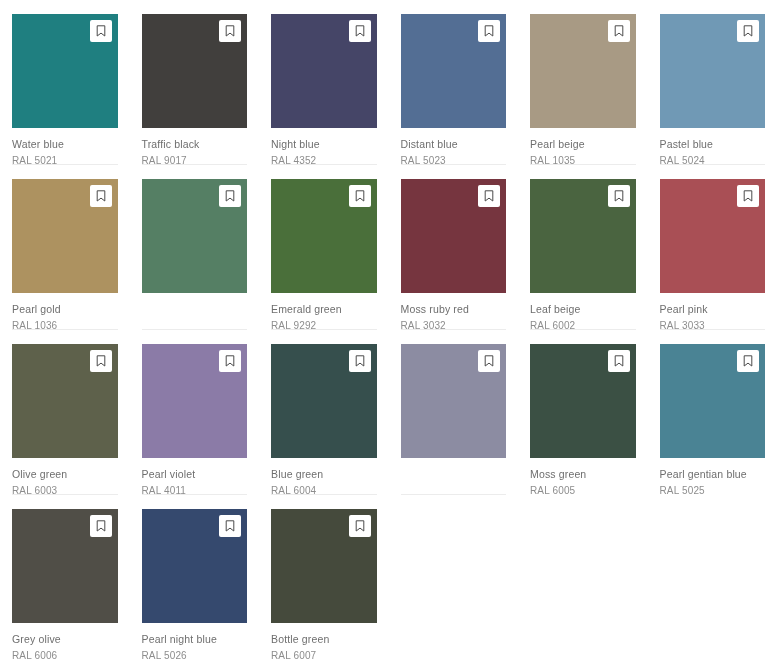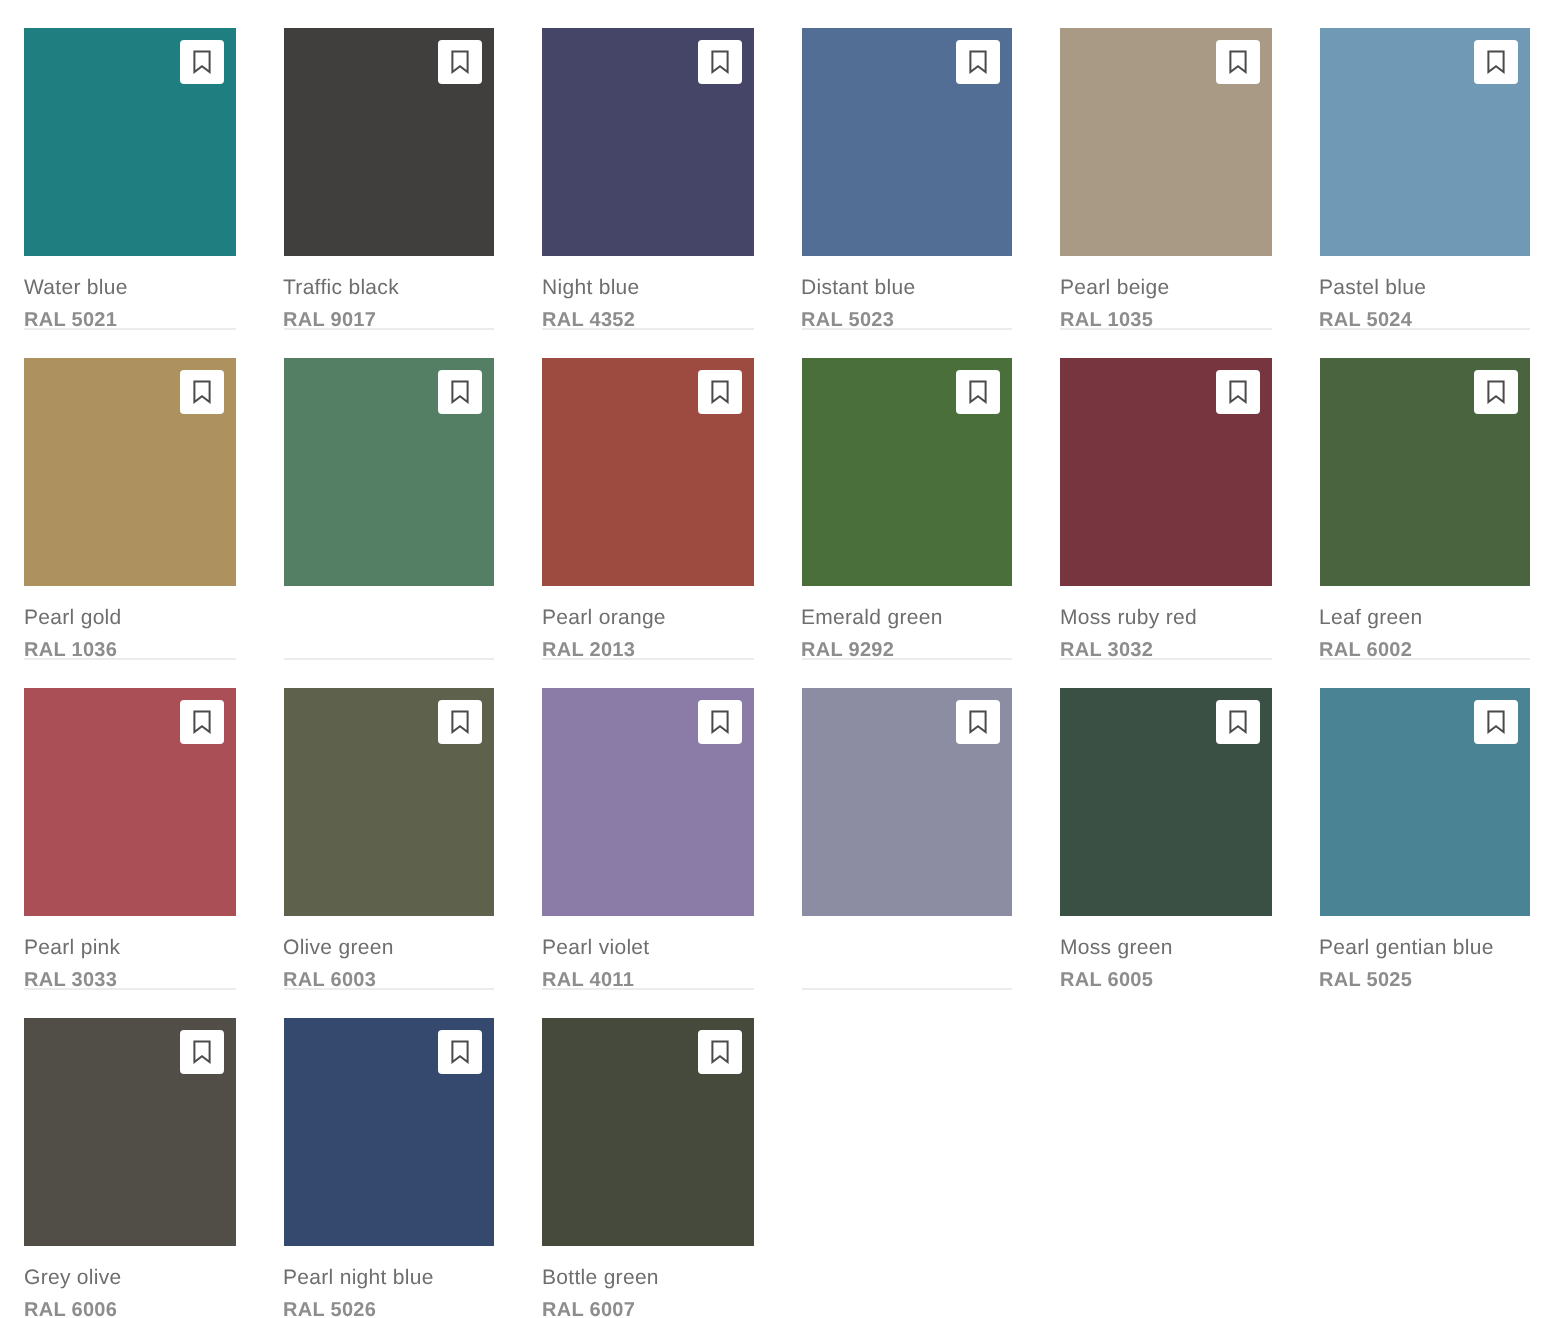--- a/index.html
+++ b/index.html
@@ -87,21 +87,20 @@
     white-space: nowrap;
   }
 
   .swatch-code {
     font-size: 10px;
     line-height: 14px;
     color: #8d8d8d;
     letter-spacing: 0.15px;
     margin-top: 3px;
     white-space: nowrap;
-    font-weight: bold;
   }
 </style>
 </head>
 <body>
 
 <div id="swatch-grid">
     <div class="swatch-card">
       <div class="swatch-chip-wrap">
         <span class="swatch-chip" style="background: rgb(31, 127, 128);"></span>
         <div class="bookmark-btn">
@@ -220,36 +219,20 @@
           <span>
             <svg width="10" height="12" viewBox="0 0 10 12" fill="none" xmlns="http://www.w3.org/2000/svg">
               <path d="M1.2 0.8 H8.8 V11 L5 8.1 L1.2 11 Z" stroke="#4a4a4a" stroke-width="1" fill="none" stroke-linejoin="miter"></path>
             </svg>
           </span>
         </div>
       </div>
     </div>
     <div class="swatch-card">
       <div class="swatch-chip-wrap">
-        <span class="swatch-chip" style="background: rgb(157, 74, 64);"></span>
-        <div class="bookmark-btn">
-          <span>
-            <svg width="10" height="12" viewBox="0 0 10 12" fill="none" xmlns="http://www.w3.org/2000/svg">
-              <path d="M1.2 0.8 H8.8 V11 L5 8.1 L1.2 11 Z" stroke="#4a4a4a" stroke-width="1" fill="none" stroke-linejoin="miter"></path>
-            </svg>
-          </span>
-        </div>
-      </div>
-      <div class="swatch-meta">
-        <div class="swatch-name">Pearl orange</div>
-        <div class="swatch-code">RAL 2013</div>
-      </div>
-    </div>
-    <div class="swatch-card">
-      <div class="swatch-chip-wrap">
         <span class="swatch-chip" style="background: rgb(74, 111, 58);"></span>
         <div class="bookmark-btn">
           <span>
             <svg width="10" height="12" viewBox="0 0 10 12" fill="none" xmlns="http://www.w3.org/2000/svg">
               <path d="M1.2 0.8 H8.8 V11 L5 8.1 L1.2 11 Z" stroke="#4a4a4a" stroke-width="1" fill="none" stroke-linejoin="miter"></path>
             </svg>
           </span>
         </div>
       </div>
       <div class="swatch-meta">
@@ -278,21 +261,21 @@
         <span class="swatch-chip" style="background: rgb(74, 100, 64);"></span>
         <div class="bookmark-btn">
           <span>
             <svg width="10" height="12" viewBox="0 0 10 12" fill="none" xmlns="http://www.w3.org/2000/svg">
               <path d="M1.2 0.8 H8.8 V11 L5 8.1 L1.2 11 Z" stroke="#4a4a4a" stroke-width="1" fill="none" stroke-linejoin="miter"></path>
             </svg>
           </span>
         </div>
       </div>
       <div class="swatch-meta">
-        <div class="swatch-name">Leaf green</div>
+        <div class="swatch-name">Leaf beige</div>
         <div class="swatch-code">RAL 6002</div>
       </div>
     </div>
     <div class="swatch-card">
       <div class="swatch-chip-wrap">
         <span class="swatch-chip" style="background: rgb(169, 79, 85);"></span>
         <div class="bookmark-btn">
           <span>
             <svg width="10" height="12" viewBox="0 0 10 12" fill="none" xmlns="http://www.w3.org/2000/svg">
               <path d="M1.2 0.8 H8.8 V11 L5 8.1 L1.2 11 Z" stroke="#4a4a4a" stroke-width="1" fill="none" stroke-linejoin="miter"></path>
@@ -332,20 +315,36 @@
           </span>
         </div>
       </div>
       <div class="swatch-meta">
         <div class="swatch-name">Pearl violet</div>
         <div class="swatch-code">RAL 4011</div>
       </div>
     </div>
     <div class="swatch-card">
       <div class="swatch-chip-wrap">
+        <span class="swatch-chip" style="background: rgb(54, 79, 77);"></span>
+        <div class="bookmark-btn">
+          <span>
+            <svg width="10" height="12" viewBox="0 0 10 12" fill="none" xmlns="http://www.w3.org/2000/svg">
+              <path d="M1.2 0.8 H8.8 V11 L5 8.1 L1.2 11 Z" stroke="#4a4a4a" stroke-width="1" fill="none" stroke-linejoin="miter"></path>
+            </svg>
+          </span>
+        </div>
+      </div>
+      <div class="swatch-meta">
+        <div class="swatch-name">Blue green</div>
+        <div class="swatch-code">RAL 6004</div>
+      </div>
+    </div>
+    <div class="swatch-card">
+      <div class="swatch-chip-wrap">
         <span class="swatch-chip" style="background: rgb(140, 140, 162);"></span>
         <div class="bookmark-btn">
           <span>
             <svg width="10" height="12" viewBox="0 0 10 12" fill="none" xmlns="http://www.w3.org/2000/svg">
               <path d="M1.2 0.8 H8.8 V11 L5 8.1 L1.2 11 Z" stroke="#4a4a4a" stroke-width="1" fill="none" stroke-linejoin="miter"></path>
             </svg>
           </span>
         </div>
       </div>
     </div>

